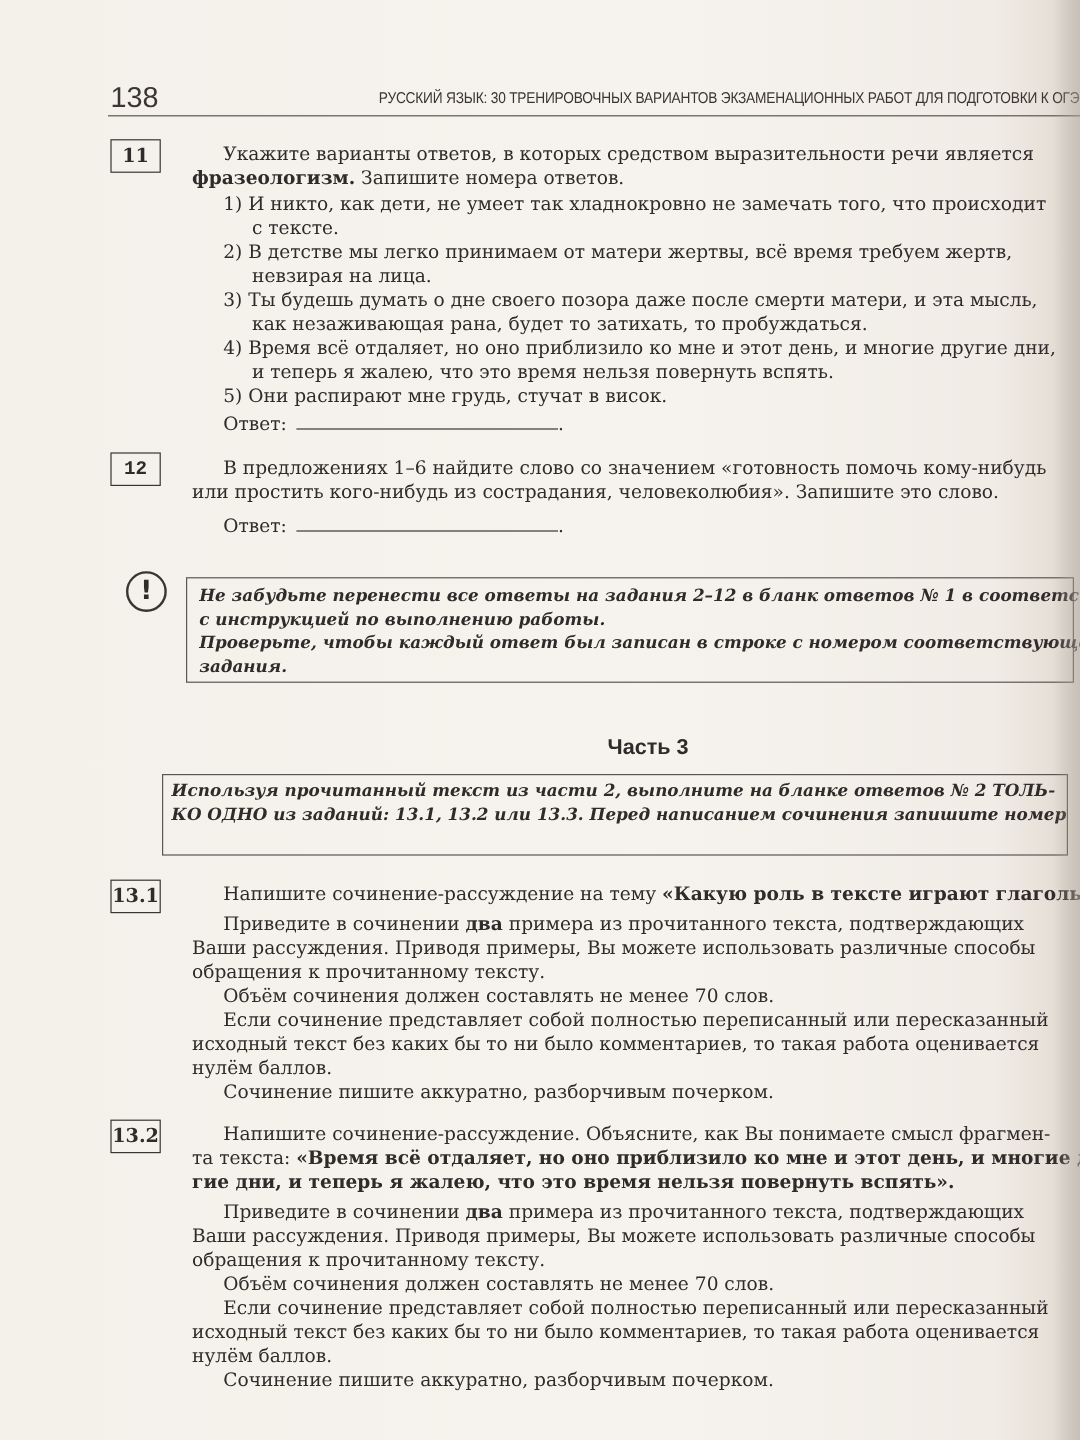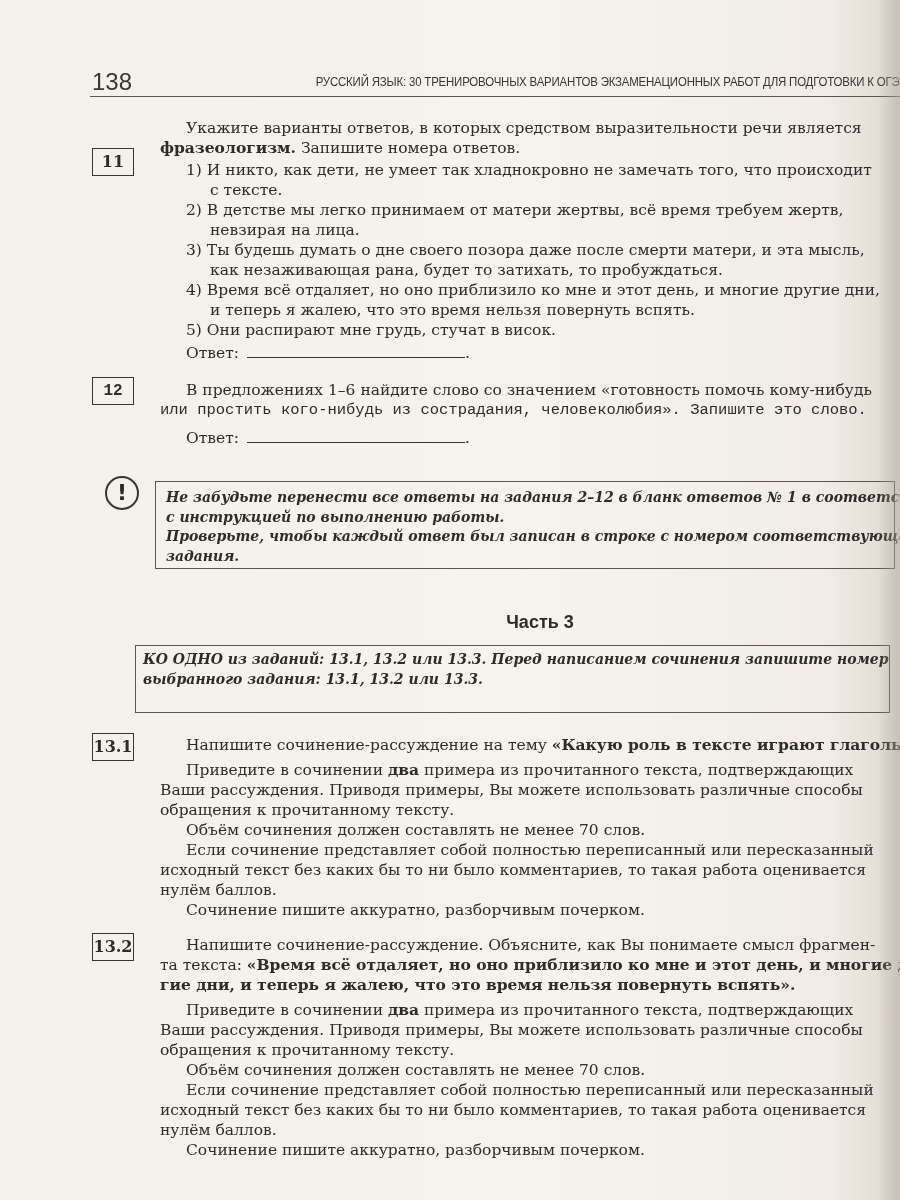--- a/index.html
+++ b/index.html
@@ -68,21 +68,21 @@
 </head>
 <body>
 
 <div class="page">
 
   <div class="header">
     <span class="page-num">138</span>
     <span class="running-title">РУССКИЙ ЯЗЫК: 30 ТРЕНИРОВОЧНЫХ ВАРИАНТОВ ЭКЗАМЕНАЦИОННЫХ РАБОТ ДЛЯ ПОДГОТОВКИ К ОГЭ</span>
   </div>
 
-  <div class="task-num" style="top:116px;margin-top:32px;">11</div>
+  <div class="task-num" style="top:116px;">11</div>
   <div class="para" style="left:186px; top:118px;">Укажите варианты ответов, в которых средством выразительности речи является</div>
   <div class="para" style="left:160px; top:138px;"><b>фразеологизм.</b><span> Запишите номера ответов.</span></div>
 
   <div>
     <div class="para" style="left:186px; top:160px;"><span>1)</span> <span>И никто, как дети, не умеет так хладнокровно не замечать того, что происходит</span></div>
     <div class="para" style="left:210px; top:180px;">с тексте.</div>
 
     <div class="para" style="left:186px; top:200px;"><span>2)</span> <span>В детстве мы легко принимаем от матери жертвы, всё время требуем жертв,</span></div>
     <div class="para" style="left:210px; top:220px;">невзирая на лица.</div>
 
@@ -92,38 +92,38 @@
     <div class="para" style="left:186px; top:280px;"><span>4)</span> <span>Время всё отдаляет, но оно приблизило ко мне и этот день, и многие другие дни,</span></div>
     <div class="para" style="left:210px; top:300px;">и теперь я жалею, что это время нельзя повернуть вспять.</div>
 
     <div class="para" style="left:186px; top:320px;"><span>5)</span> <span>Они распирают мне грудь, стучат в висок.</span></div>
   </div>
 
   <div class="para" style="left:186px; top:343px;"><span>Ответ:</span><span class="answer-line"></span><span>.</span></div>
 
   <div class="task-num" style="top:377px;font-family:Liberation Mono, monospace;">12</div>
   <div class="para" style="left:186px; top:380px;">В предложениях 1–6 найдите слово со значением «готовность помочь кому-нибудь</div>
-  <div class="para" style="left:160px; top:400px;font-family:Liberation Mono, monospace;">или простить кого-нибудь из сострадания, человеколюбия». Запишите это слово.</div>
+  <div class="para" style="left:160px; top:400px;">или простить кого-нибудь из сострадания, человеколюбия». Запишите это слово.</div>
   <div class="para" style="left:186px; top:428px;"><span>Ответ:</span><span class="answer-line"></span><span>.</span></div>
 
   <div class="excl-icon">!</div>
   <div class="notice-box">
     <div class="notice-text">
       <div>Не забудьте перенести все ответы на задания 2–12 в бланк ответов № 1 в соответствии</div>
       <div>с инструкцией по выполнению работы.</div>
       <div>Проверьте, чтобы каждый ответ был записан в строке с номером соответствующего</div>
       <div>задания.</div>
     </div>
   </div>
 
   <div class="part-title">Часть 3</div>
   <div class="part-box">
     <div class="part-text">
+      <div>Используя прочитанный текст из части 2, выполните на бланке ответов № 2 ТОЛЬ-</div>
       <div>КО ОДНО из заданий: 13.1, 13.2 или 13.3. Перед написанием сочинения запишите номер</div>
-      <div>выбранного задания: 13.1, 13.2 или 13.3.</div>
     </div>
   </div>
 
   <div class="task-num" style="top:733px;">13.1</div>
   <div class="para" style="left:186px; top:735px;"><span>Напишите сочинение-рассуждение на тему </span><b>«Какую роль в тексте играют глаголы?».</b></div>
   <div class="para" style="left:186px; top:760px;"><span>Приведите в сочинении </span><b>два</b><span> примера из прочитанного текста, подтверждающих</span></div>
   <div class="para" style="left:160px; top:780px;">Ваши рассуждения. Приводя примеры, Вы можете использовать различные способы</div>
   <div class="para" style="left:160px; top:800px;">обращения к прочитанному тексту.</div>
   <div class="para" style="left:186px; top:820px;">Объём сочинения должен составлять не менее 70 слов.</div>
   <div class="para" style="left:186px; top:840px;">Если сочинение представляет собой полностью переписанный или пересказанный</div>

